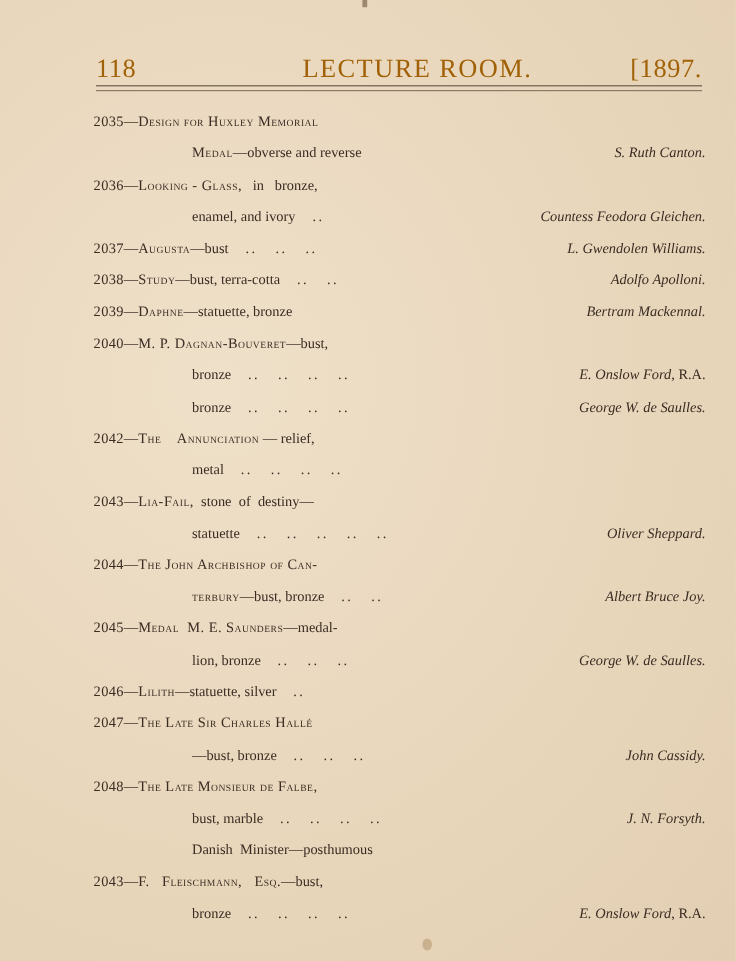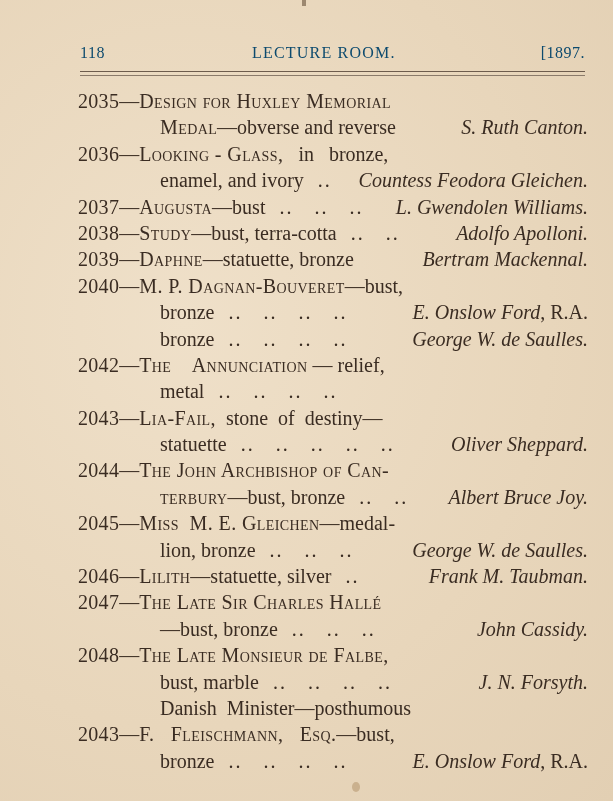--- a/index.html
+++ b/index.html
@@ -8,33 +8,33 @@
     background: #ead9c0;
     background-image: radial-gradient(ellipse at 30% 40%, #efe0c9 0%, #e8d6bb 60%, #e2cfb3 100%);
     font-family: "DejaVu Serif", "Liberation Serif", serif;
     color: #3a2c22;
     position: relative;
   }
   .page { position: absolute; left: 0; top: 0; width: 613px; height: 801px; }
   .running-head {
     position: absolute; top: 44px; left: 80px; width: 505px; height: 22px;
     font-family: "Liberation Serif", "DejaVu Serif", serif;
-    font-size: 16px; color: #0c4a6e;
+    font-size: 22px; color: #a16207;
   }
   .rh-left { position: absolute; left: 0; top: 0; letter-spacing: 0.5px; }
   .rh-center { position: absolute; left: 172px; top: 0; letter-spacing: 1.2px; }
   .rh-right { position: absolute; right: 0; top: 0; letter-spacing: 0.5px; }
   .rule {
     position: absolute; left: 80px; top: 71px; width: 505px; height: 3px;
     border-top: 1px solid #6d5c4d; border-bottom: 1px solid #8a7a6a;
   }
   .entries {
     position: absolute; left: 78px; top: 88px; width: 510px;
     font-family: "Liberation Serif", "DejaVu Serif", serif;
-    font-size: 20px; line-height: 26.4px;
+    font-size: 12px; line-height: 26.4px;
   }
   .line { position: relative; height: 26.4px; white-space: nowrap; }
   .indent { padding-left: 82px; }
   .num { letter-spacing: 0.3px; }
   .sc { font-variant: small-caps; letter-spacing: 0.4px; }
   .artist {
     position: absolute; right: 0; top: 0; font-style: italic;
   }
   .suffix { font-style: normal; }
   .dots { letter-spacing: 2px; }
@@ -89,25 +89,25 @@
       </div>
       <div>
         <div class="line"><span class="num">2043</span><span>—</span><span class="sc" style="white-space: pre;">Lia-Fail,</span><span style="white-space: pre;">  stone  of  destiny—</span></div>
         <div class="line indent"><span style="white-space: pre;">statuette</span><span class="dots" style="white-space: pre; margin-left: 14px;">..   ..   ..   ..   ..</span><span class="artist"><span>Oliver Sheppard.</span></span></div>
       </div>
       <div>
         <div class="line"><span class="num">2044</span><span>—</span><span class="sc" style="white-space: pre;">The John Archbishop of Can-</span></div>
         <div class="line indent"><span class="sc" style="white-space: pre;">terbury</span><span style="white-space: pre;">—bust, bronze</span><span class="dots" style="white-space: pre; margin-left: 14px;">..   ..</span><span class="artist"><span>Albert Bruce Joy.</span></span></div>
       </div>
       <div>
-        <div class="line"><span class="num">2045</span><span>—</span><span class="sc" style="white-space: pre;">Miss  M. E. Gleichen</span><span style="white-space: pre;">—medal-</span></div>
+        <div class="line"><span class="num">2045</span><span>—</span><span class="sc" style="white-space: pre;">Medal  M. E. Saunders</span><span style="white-space: pre;">—medal-</span></div>
         <div class="line indent"><span style="white-space: pre;">lion, bronze</span><span class="dots" style="white-space: pre; margin-left: 14px;">..   ..   ..</span><span class="artist"><span>George W. de Saulles.</span></span></div>
       </div>
       <div>
-        <div class="line"><span class="num">2046</span><span>—</span><span class="sc" style="white-space: pre;">Lilith</span><span style="white-space: pre;">—statuette, silver</span><span class="dots" style="white-space: pre; margin-left: 14px;">..</span><span class="artist"><span>Frank M. Taubman.</span></span></div>
+        <div class="line"><span class="num">2046</span><span>—</span><span class="sc" style="white-space: pre;">Lilith</span><span style="white-space: pre;">—statuette, silver</span><span class="dots" style="white-space: pre; margin-left: 14px;">..</span></div>
       </div>
       <div>
         <div class="line"><span class="num">2047</span><span>—</span><span class="sc" style="white-space: pre;">The Late Sir Charles Hallé</span></div>
         <div class="line indent"><span style="white-space: pre;">—bust, bronze</span><span class="dots" style="white-space: pre; margin-left: 14px;">..   ..   ..</span><span class="artist"><span>John Cassidy.</span></span></div>
       </div>
       <div>
         <div class="line"><span class="num">2048</span><span>—</span><span class="sc" style="white-space: pre;">The Late Monsieur de Falbe,</span></div>
         <div class="line indent"><span style="white-space: pre;">bust, marble</span><span class="dots" style="white-space: pre; margin-left: 14px;">..   ..   ..   ..</span><span class="artist"><span>J. N. Forsyth.</span></span></div>
         <div class="line indent"><span style="white-space: pre;">Danish  Minister—posthumous</span></div>
       </div>

